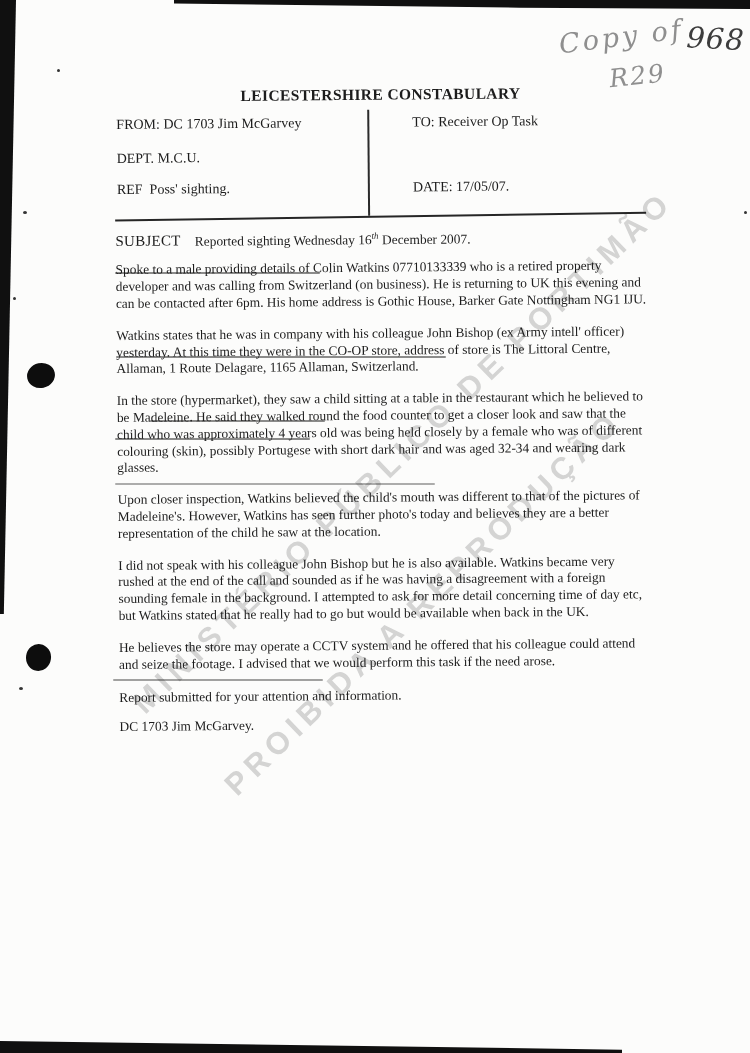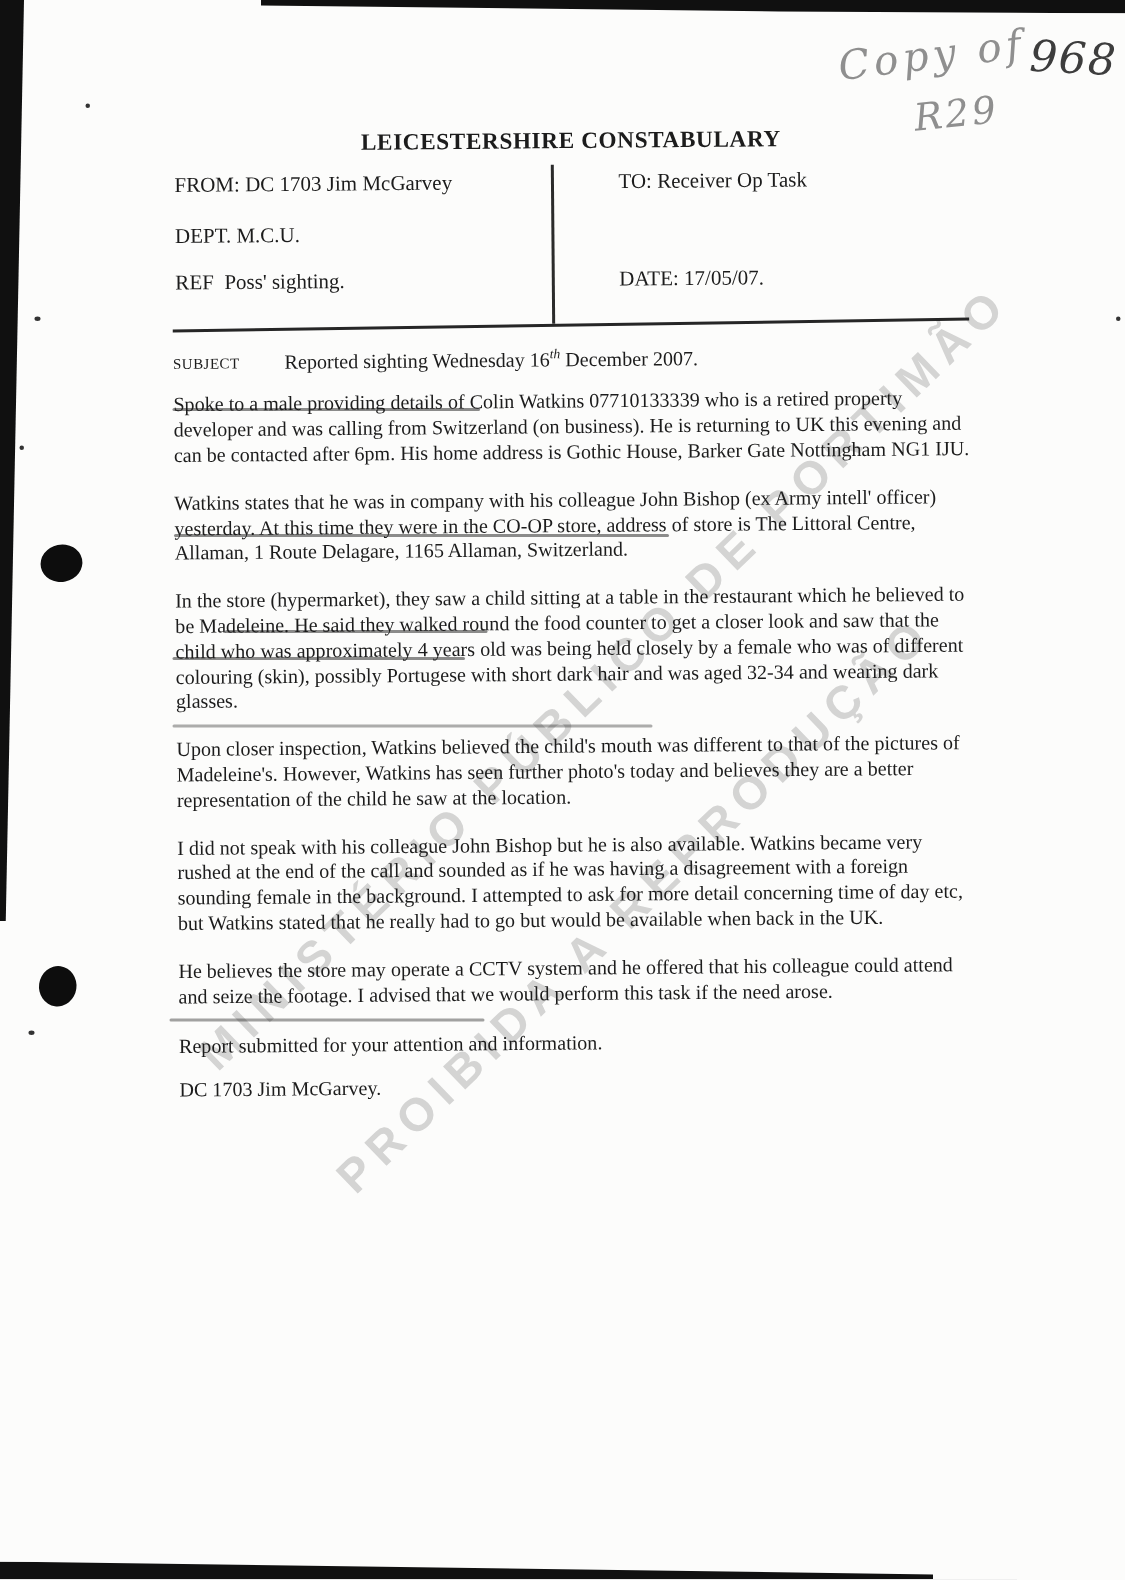--- a/index.html
+++ b/index.html
@@ -31,21 +31,21 @@
   .hdr-row{display:flex;}
   .hdr-cell{white-space:pre-wrap;font-size:14px;}
   .hdr-cell.left{width:252px;flex:none;padding-left:2px;}
   .hdr-cell.right{padding-left:44px;}
   .row-1{height:34px;}
   .row-2{height:31px;}
   .row-3{height:33px;}
   .hdr-divider{position:absolute;left:253px;top:-5px;width:2px;height:106px;background:#2b2b2b;}
   .hdr-rule{width:531px;height:2px;background:#262626;transform:rotate(-0.35deg);margin-top:3px;}
   .subject{margin:13px 0 0 0;font-size:13.4px;}
-  .subject-label{font-size:10px;letter-spacing:0.3px;margin-right:30px;}
+  .subject-label{font-size:15px;letter-spacing:0.3px;margin-right:14px;}
   .sup{vertical-align:super;font-size:9px;font-style:italic;}
   .para{margin:15px 0 0 0;font-size:13.4px;line-height:16.8px;}
   .para.first{margin-top:12px;}
   .closing{margin-top:17px;}
   .signature{margin-top:12px;}
   
   .streak{position:absolute;height:2px;background:rgba(25,25,25,0.5);z-index:3;border-radius:1px;}
   
   .handwriting{position:absolute;left:552px;top:6px;z-index:4;}
   .hand-light{fill:#8f8f8f;font-family:"DejaVu Serif",serif;font-style:italic;}

